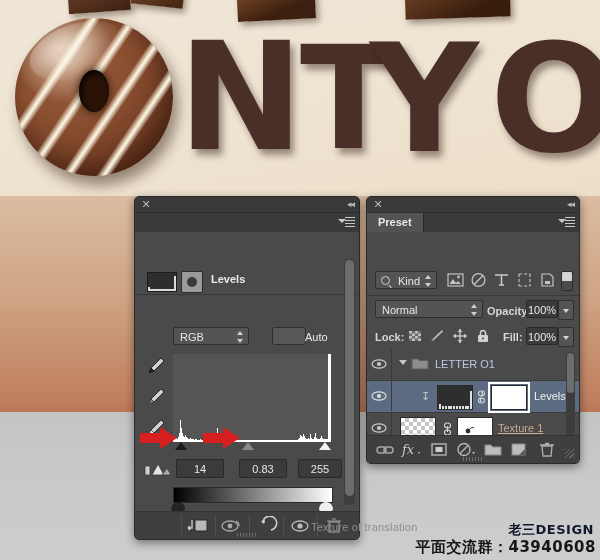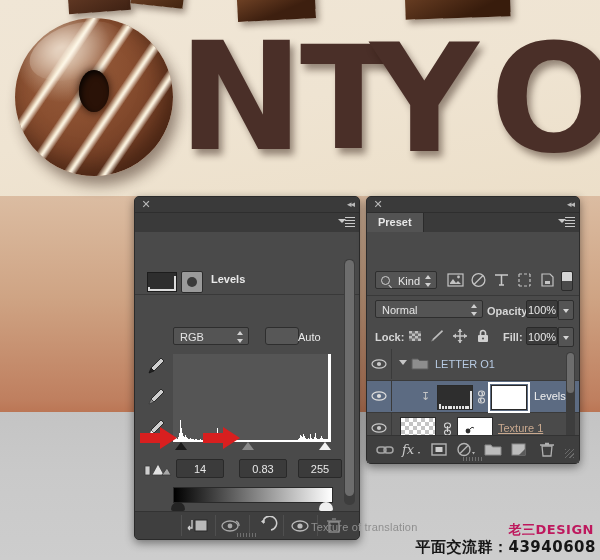--- a/index.html
+++ b/index.html
@@ -148,21 +148,21 @@
   #prop-icon-mask:after{content:"";position:absolute;left:5px;top:5px;width:10px;height:10px;
     border-radius:50%;background:#3a3a3a;}
   #prop-title{position:absolute;left:76px;top:6px;font-size:11px;font-weight:bold;color:#e9e9e9;}
 
   #preset-row{position:absolute;left:0;top:63px;width:100%;height:26px;}
   #preset-row .lbl{position:absolute;left:11px;top:6px;}
   #preset-select{position:absolute;left:53px;top:3px;width:157px;}
 
   #chan-row{position:absolute;left:0;top:92px;width:100%;height:26px;}
   #channel-select{position:absolute;left:38px;top:3px;width:76px;}
-  #auto-btn{position:absolute;left:130px;top:3px;width:30px;padding-left:32px;}
+  #auto-btn{position:absolute;left:137px;top:3px;width:30px;padding-left:32px;}
 
   #eyedroppers{position:absolute;left:8px;top:123px;width:26px;height:108px;}
   .dropper{position:absolute;left:2px;width:22px;height:22px;}
   .dropper svg{display:block;}
   #dropper-black{top:0;} #dropper-gray{top:31px;} #dropper-white{top:62px;}
 
   #histogram{
     position:absolute;left:38px;top:122px;width:156px;height:88px;
     background:#555;border-right:2px solid #fff;overflow:hidden;
   }
@@ -283,21 +283,21 @@
   .red-arrow{position:absolute;height:0;}
   #arrow-1{left:140px;top:425px;}
   #arrow-2{left:203px;top:425px;}
 
   
   #wm-translation{
     position:absolute;left:311px;top:521px;font-size:11px;color:#8f8f8f;
     font-family:"Liberation Sans", sans-serif;letter-spacing:.2px;
   }
   #wm-brand{
-    position:absolute;right:6px;top:521px;font-size:13px;font-weight:bold;color:#be185d;
+    position:absolute;right:6px;top:521px;font-size:13px;font-weight:bold;color:#0f172a;
     font-family:"DejaVu Sans", sans-serif;letter-spacing:.5px;
   }
   #wm-qq{
     position:absolute;right:4px;top:538px;font-size:15px;font-weight:bold;color:#161616;
     font-family:"DejaVu Sans", sans-serif;letter-spacing:.5px;
   }
 </style>
 </head>
 <body>
 

